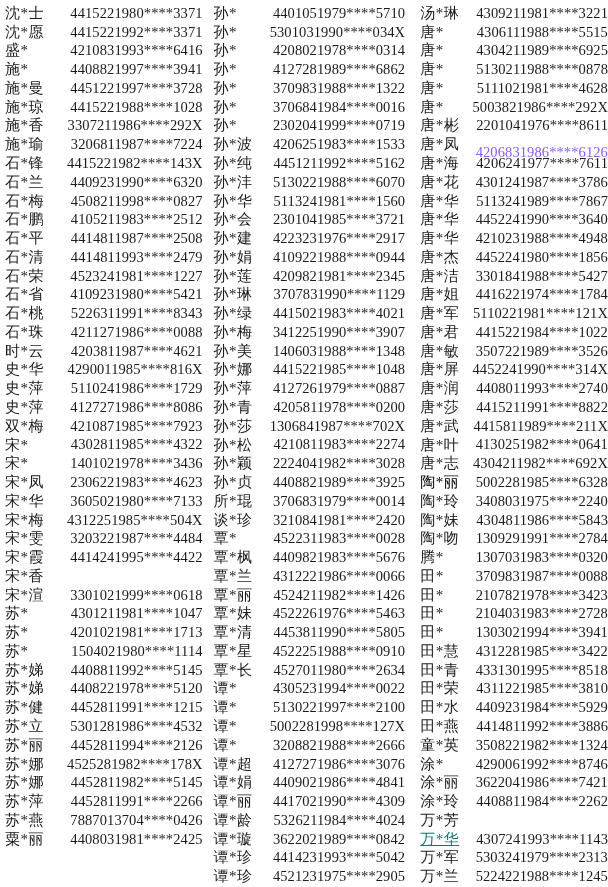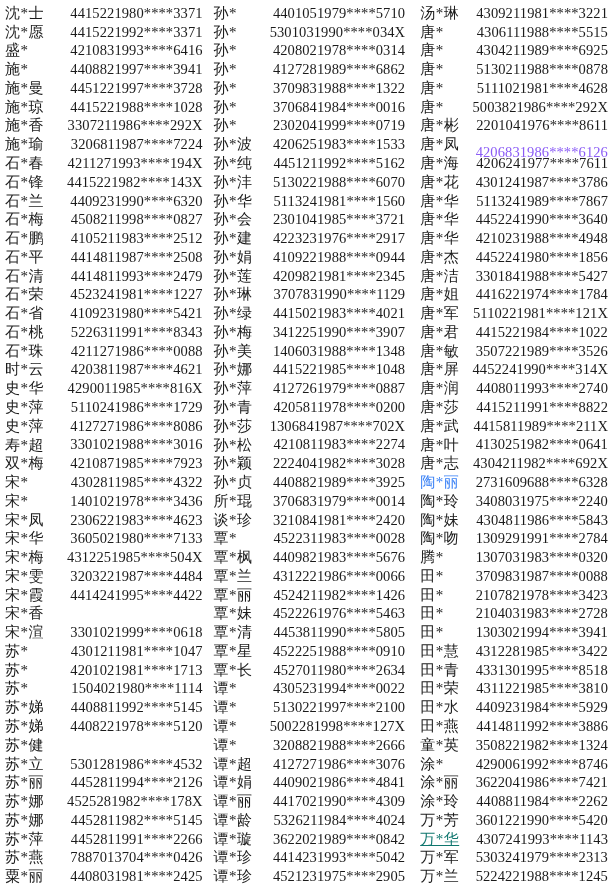--- a/index.html
+++ b/index.html
@@ -70,24 +70,20 @@
       </div>
       <div class="row">
         <span class="pname" style="color: rgb(27, 27, 27);">施*香</span>
         <span class="pid" style="color: rgb(27, 27, 27);">3307211986****292X</span>
       </div>
       <div class="row">
         <span class="pname" style="color: rgb(27, 27, 27);">施*瑜</span>
         <span class="pid" style="color: rgb(27, 27, 27);">3206811987****7224</span>
       </div>
       <div class="row">
-        <span class="pname" style="color: rgb(27, 27, 27);">石*春</span>
-        <span class="pid" style="color: rgb(27, 27, 27);">4211271993****194X</span>
-      </div>
-      <div class="row">
         <span class="pname" style="color: rgb(27, 27, 27);">石*锋</span>
         <span class="pid" style="color: rgb(27, 27, 27);">4415221982****143X</span>
       </div>
       <div class="row">
         <span class="pname" style="color: rgb(27, 27, 27);">石*兰</span>
         <span class="pid" style="color: rgb(27, 27, 27);">4409231990****6320</span>
       </div>
       <div class="row">
         <span class="pname" style="color: rgb(27, 27, 27);">石*梅</span>
         <span class="pid" style="color: rgb(27, 27, 27);">4508211998****0827</span>
@@ -130,24 +126,20 @@
       </div>
       <div class="row">
         <span class="pname" style="color: rgb(27, 27, 27);">史*萍</span>
         <span class="pid" style="color: rgb(27, 27, 27);">5110241986****1729</span>
       </div>
       <div class="row">
         <span class="pname" style="color: rgb(27, 27, 27);">史*萍</span>
         <span class="pid" style="color: rgb(27, 27, 27);">4127271986****8086</span>
       </div>
       <div class="row">
-        <span class="pname" style="color: rgb(27, 27, 27);">寿*超</span>
-        <span class="pid" style="color: rgb(27, 27, 27);">3301021988****3016</span>
-      </div>
-      <div class="row">
         <span class="pname" style="color: rgb(27, 27, 27);">双*梅</span>
         <span class="pid" style="color: rgb(27, 27, 27);">4210871985****7923</span>
       </div>
       <div class="row">
         <span class="pname" style="color: rgb(27, 27, 27);">宋*</span>
         <span class="pid" style="color: rgb(27, 27, 27);">4302811985****4322</span>
       </div>
       <div class="row">
         <span class="pname" style="color: rgb(27, 27, 27);">宋*</span>
         <span class="pid" style="color: rgb(27, 27, 27);">1401021978****3436</span>
@@ -194,20 +186,21 @@
       <div class="row">
         <span class="pname" style="color: rgb(27, 27, 27);">苏*娣</span>
         <span class="pid" style="color: rgb(27, 27, 27);">4408811992****5145</span>
       </div>
       <div class="row">
         <span class="pname" style="color: rgb(27, 27, 27);">苏*娣</span>
         <span class="pid" style="color: rgb(27, 27, 27);">4408221978****5120</span>
       </div>
       <div class="row">
         <span class="pname" style="color: rgb(27, 27, 27);">苏*健</span>
+        <span class="pid" style="color: rgb(27, 27, 27);">4452811991****1215</span>
       </div>
       <div class="row">
         <span class="pname" style="color: rgb(27, 27, 27);">苏*立</span>
         <span class="pid" style="color: rgb(27, 27, 27);">5301281986****4532</span>
       </div>
       <div class="row">
         <span class="pname" style="color: rgb(27, 27, 27);">苏*丽</span>
         <span class="pid" style="color: rgb(27, 27, 27);">4452811994****2126</span>
       </div>
       <div class="row">
@@ -516,22 +509,22 @@
       </div>
       <div class="row">
         <span class="pname" style="color: rgb(27, 27, 27);">唐*叶</span>
         <span class="pid" style="color: rgb(27, 27, 27);">4130251982****0641</span>
       </div>
       <div class="row">
         <span class="pname" style="color: rgb(27, 27, 27);">唐*志</span>
         <span class="pid" style="color: rgb(27, 27, 27);">4304211982****692X</span>
       </div>
       <div class="row">
-        <span class="pname" style="color: #3b82f6;">陶*丽</span>
-        <span class="pid" style="color: rgb(27, 27, 27);">2731609688****6328</span>
+        <span class="pname" style="color: #000000;">陶*丽</span>
+        <span class="pid" style="color: rgb(27, 27, 27);">5002281985****6328</span>
       </div>
       <div class="row">
         <span class="pname" style="color: rgb(27, 27, 27);">陶*玲</span>
         <span class="pid" style="color: rgb(27, 27, 27);">3408031975****2240</span>
       </div>
       <div class="row">
         <span class="pname" style="color: rgb(27, 27, 27);">陶*妹</span>
         <span class="pid" style="color: rgb(27, 27, 27);">4304811986****5843</span>
       </div>
       <div class="row">
@@ -589,21 +582,20 @@
       <div class="row">
         <span class="pname" style="color: rgb(27, 27, 27);">涂*丽</span>
         <span class="pid" style="color: rgb(27, 27, 27);">3622041986****7421</span>
       </div>
       <div class="row">
         <span class="pname" style="color: rgb(27, 27, 27);">涂*玲</span>
         <span class="pid" style="color: rgb(27, 27, 27);">4408811984****2262</span>
       </div>
       <div class="row">
         <span class="pname" style="color: rgb(27, 27, 27);">万*芳</span>
-        <span class="pid" style="color: rgb(27, 27, 27);">3601221990****5420</span>
       </div>
       <div class="row">
         <span class="pname" style="color: #0f766e; text-decoration: underline;">万*华</span>
         <span class="pid" style="color: rgb(27, 27, 27);">4307241993****1143</span>
       </div>
       <div class="row">
         <span class="pname" style="color: rgb(27, 27, 27);">万*军</span>
         <span class="pid" style="color: rgb(27, 27, 27);">5303241979****2313</span>
       </div>
       <div class="row">

